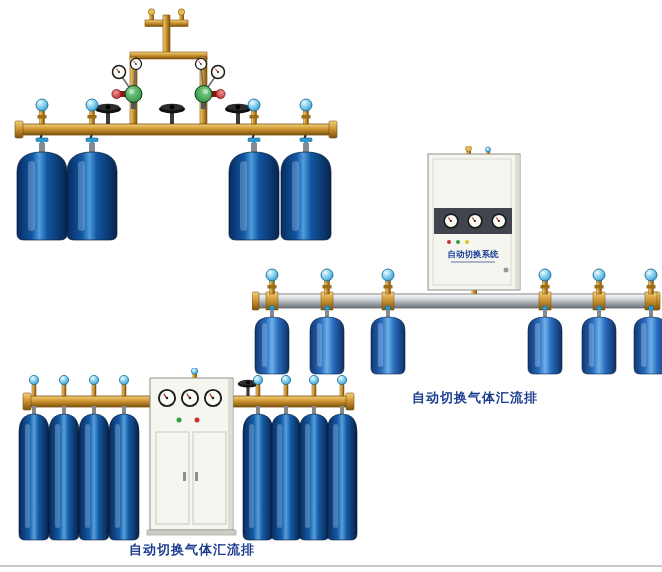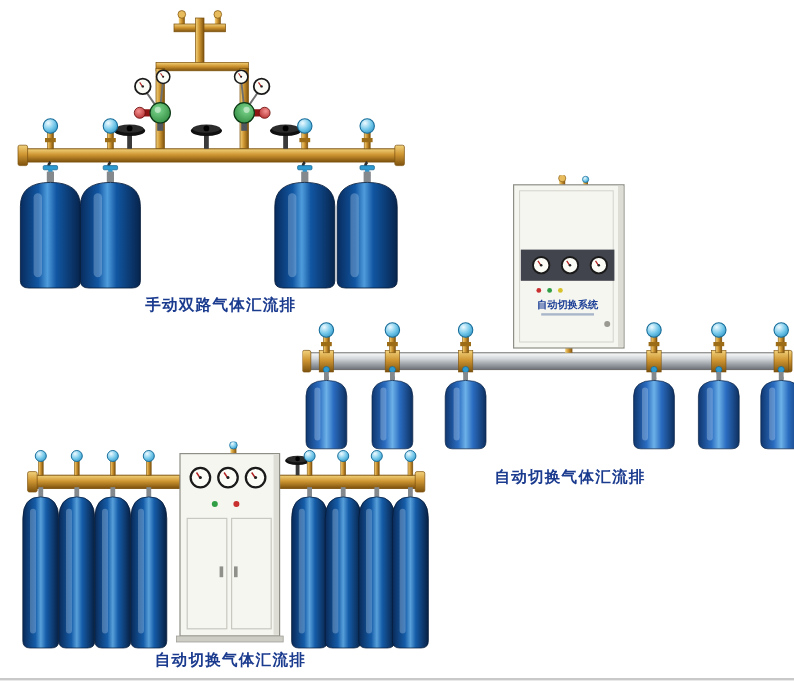--- a/index.html
+++ b/index.html
@@ -165,21 +165,20 @@
       <path class="hose" d="M246,129 C241,134 251,139 246,143"></path>
       <path class="hose" d="M298,129 C293,134 303,139 298,143"></path>
     </g>
     <g>
       <use href="#sCylBig" x="34" y="146"></use>
       <use href="#sCylBig" x="84" y="146"></use>
       <use href="#sCylBig" x="246" y="146"></use>
       <use href="#sCylBig" x="298" y="146"></use>
     </g>
   </svg>
-  <div class="caption" style="left:99px;top:245px;width:170px">手动双路气体汇流排</div>
 
   <svg class="fig" style="left:252px;top:146px;width:410px;height:240px" viewBox="0 0 410 240">
     <g>
       <rect x="2" y="148" width="404" height="14" fill="url(#gRail)" stroke="#686868" stroke-width="0.8"></rect>
       <rect x="0" y="146" width="7" height="18" rx="1.5" fill="url(#gBrassV)" stroke="#7d520e" stroke-width="0.6"></rect>
       <rect x="401" y="146" width="7" height="18" rx="1.5" fill="url(#gBrassV)" stroke="#7d520e" stroke-width="0.6"></rect>
     </g>
     <g>
       <rect x="14" y="146" width="12" height="18" fill="url(#gBrassV)" stroke="#7d520e" stroke-width="0.5"></rect>
       <rect x="69" y="146" width="12" height="18" fill="url(#gBrassV)" stroke="#7d520e" stroke-width="0.5"></rect>

